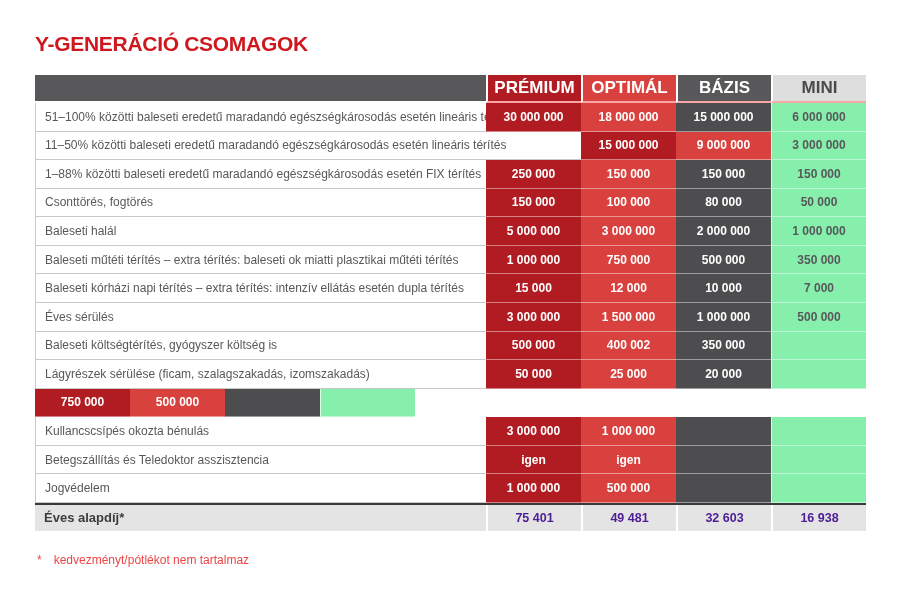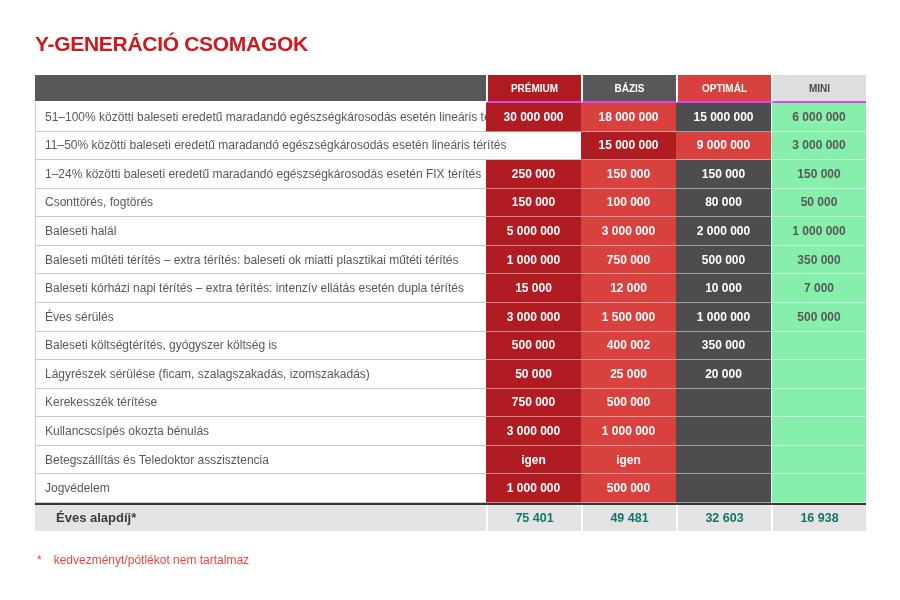--- a/index.html
+++ b/index.html
@@ -20,22 +20,22 @@
   }
 
   .tr { display: flex; width: 100%; }
 
   
   .thead { height: 28px; }
   .th-spacer { flex: 1 1 auto; background: #58585A; border-bottom: 2px solid #ffffff; }
   .th {
     width: 95px; flex: 0 0 95px;
     display: flex; align-items: center; justify-content: center;
-    font-size: 10px; font-weight: 700; color: #ffffff;
-    border-left: 2px solid #ffffff; border-bottom: 2px solid #d946ef;
+    font-size: 17px; font-weight: 700; color: #ffffff;
+    border-left: 2px solid #ffffff; border-bottom: 2px solid #fca5a5;
     white-space: nowrap;
   }
   .th.c0 { background: #B11C22; }
   .th.c1 { background: #D8413D; }
   .th.c2 { background: #58585A; }
   .th.c3 { background: #DEDEDE; color: #4A4A4C; }
 
   
   .row { height: 28.57px; }
   .cell { display: flex; align-items: center; white-space: nowrap; }
@@ -52,29 +52,29 @@
     justify-content: center;
     font-size: 12px; font-weight: 700; color: #ffffff;
     border-bottom: 1px solid rgba(255,255,255,0.45);
   }
   .cell.v.c0 { background: #B11C22; }
   .cell.v.c1 { background: #D8413D; }
   .cell.v.c2 { background: #4D4D4F; }
   .cell.v.c3 { background: #86efac; color: #58585A; border-left: 1px solid rgba(255,255,255,0.7); }
 
   
-  .tfoot { height: 28px; border-top: 2px solid #39393B; background: #E4E4E4; padding-left: 12px; }
+  .tfoot { height: 28px; border-top: 2px solid #39393B; background: #E4E4E4; }
   .tf-label {
     flex: 1 1 auto; display: flex; align-items: center; padding-left: 9px;
     font-size: 13px; font-weight: 700; color: #3C3C3E;
   }
   .tf-v {
     width: 95px; flex: 0 0 95px;
     display: flex; align-items: center; justify-content: center;
-    font-size: 12.5px; font-weight: 700; color: #0f766e;
+    font-size: 12.5px; font-weight: 700; color: #4c1d95;
     border-left: 2px solid #ffffff;
   }
 
   .footnote {
     position: absolute; left: 37px; top: 553px;
     font-size: 12px; color: #ef4444;
   }
   .footnote .mark { margin-right: 12px; }
 </style>
 </head>
@@ -82,43 +82,43 @@
 
 <div class="page">
 
   <div class="title">Y-GENERÁCIÓ CSOMAGOK</div>
 
   <div class="pkg-table">
 
     <div class="tr thead">
       <div class="th-spacer"></div>
       <div class="th c0">PRÉMIUM</div>
+      <div class="th c1">OPTIMÁL</div>
       <div class="th c2">BÁZIS</div>
-      <div class="th c1">OPTIMÁL</div>
       <div class="th c3">MINI</div>
     </div>
 
     <div id="rows">
   <div class="tr row">
     <div class="cell label">51–100% közötti baleseti eredetű maradandó egészségkárosodás esetén lineáris térítés</div>
     <div class="cell v c0">30 000 000</div>
     <div class="cell v c1">18 000 000</div>
     <div class="cell v c2">15 000 000</div>
     <div class="cell v c3">6 000 000</div>
   </div>
 
   <div class="tr row">
     <div class="cell label">11–50% közötti baleseti eredetű maradandó egészségkárosodás esetén lineáris térítés</div>
     <div class="cell v c0">15 000 000</div>
     <div class="cell v c1">9 000 000</div>
     <div class="cell v c3">3 000 000</div>
   </div>
 
   <div class="tr row">
-    <div class="cell label">1–24% közötti baleseti eredetű maradandó egészségkárosodás esetén FIX térítés</div>
+    <div class="cell label">1–88% közötti baleseti eredetű maradandó egészségkárosodás esetén FIX térítés</div>
     <div class="cell v c0">250 000</div>
     <div class="cell v c1">150 000</div>
     <div class="cell v c2">150 000</div>
     <div class="cell v c3">150 000</div>
   </div>
 
   <div class="tr row">
     <div class="cell label">Csonttörés, fogtörés</div>
     <div class="cell v c0">150 000</div>
     <div class="cell v c1">100 000</div>
@@ -168,21 +168,20 @@
 
   <div class="tr row">
     <div class="cell label">Lágyrészek sérülése (ficam, szalagszakadás, izomszakadás)</div>
     <div class="cell v c0">50 000</div>
     <div class="cell v c1">25 000</div>
     <div class="cell v c2">20 000</div>
     <div class="cell v c3"></div>
   </div>
 
   <div class="tr row">
-    <div class="cell label">Kerekesszék térítése</div>
     <div class="cell v c0">750 000</div>
     <div class="cell v c1">500 000</div>
     <div class="cell v c2"></div>
     <div class="cell v c3"></div>
   </div>
 
   <div class="tr row">
     <div class="cell label">Kullancscsípés okozta bénulás</div>
     <div class="cell v c0">3 000 000</div>
     <div class="cell v c1">1 000 000</div>

